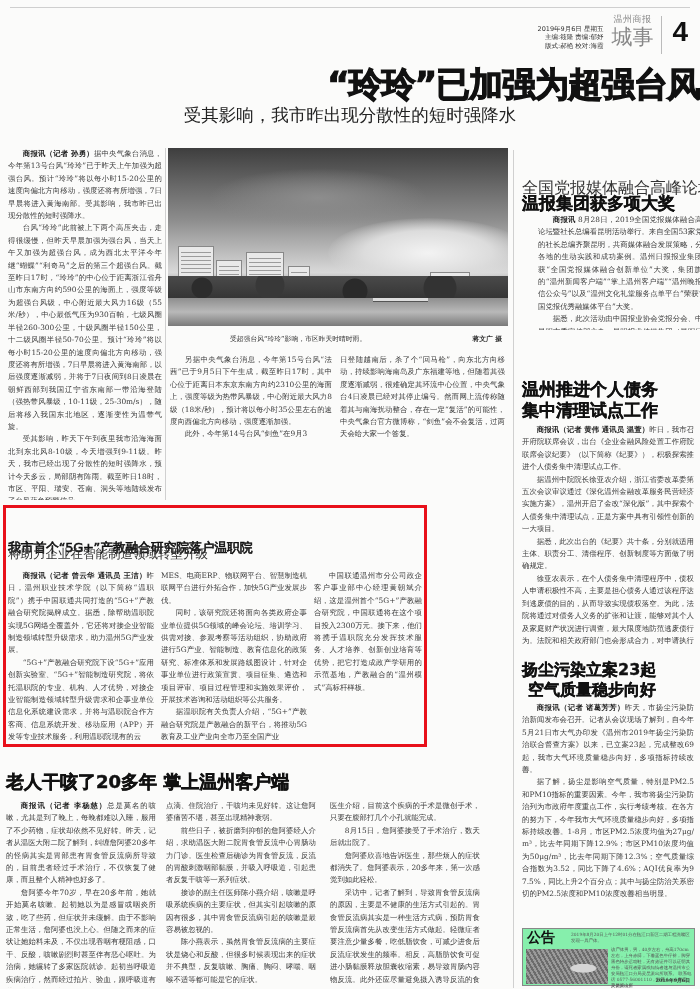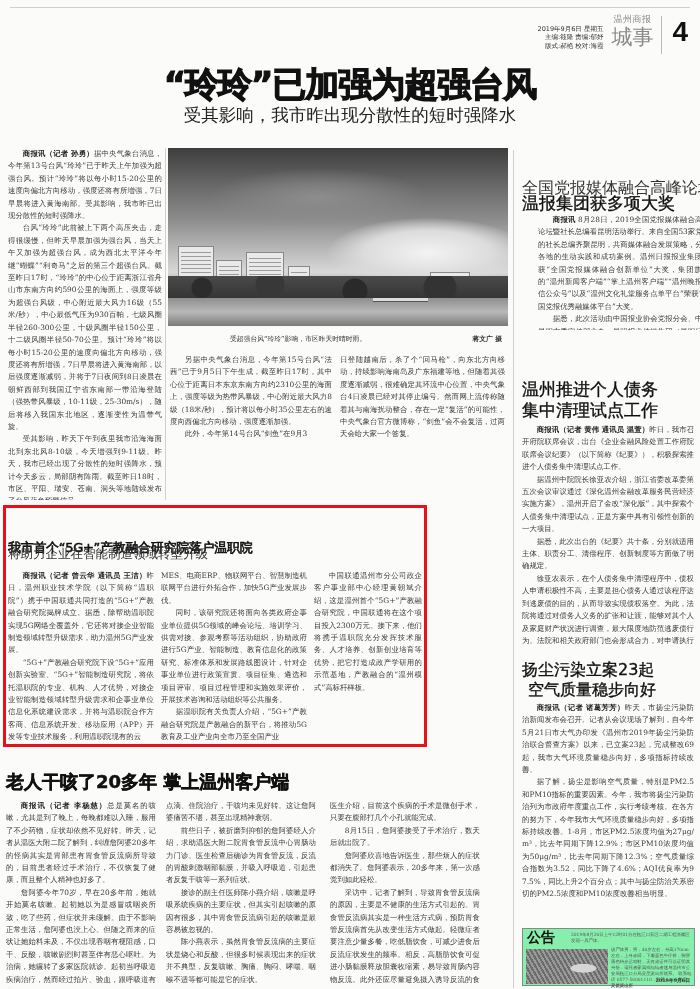--- a/index.html
+++ b/index.html
@@ -8,21 +8,21 @@
 
   .top-rule { position: absolute; left: 10px; top: 7px; width: 680px; height: 1px; background: #cfcfcf; }
   .masthead { position: absolute; top: 14px; right: 10px; height: 40px; display: flex; align-items: flex-start; }
   .mast-meta { font-family: "DejaVu Sans", sans-serif; font-size: 6.5px; line-height: 8.4px; text-align: right; color: #333; margin-top: 11px; margin-right: 8px; }
   .mast-brand { text-align: center; color: #8a8a8a; margin-right: 8px; }
   .mast-paper { font-family: "DejaVu Sans", sans-serif; font-size: 9px; letter-spacing: 0.5px; color: #888; line-height: 11px; }
   .mast-section { font-family: "DejaVu Sans", sans-serif; font-size: 21px; color: #888; line-height: 24px; font-weight: 300; }
   .mast-divider { width: 1px; height: 38px; background: #bbb; margin-right: 10px; margin-top: 2px; }
   .mast-page { font-family: "Liberation Sans", sans-serif; font-weight: 700; font-size: 28px; color: #111; line-height: 36px; margin-right: 2px; }
 
-  .headline { position: absolute; top: 64px; left: 0; width: 700px; text-align: center; font-family: "DejaVu Sans", sans-serif; font-weight: 900; font-size: 34px; letter-spacing: -1px; color: #111; -webkit-text-stroke: 1.2px #111; line-height: 40px; }
+  .headline { position: absolute; top: 64px; left: 0; width: 700px; text-align: right; font-family: "DejaVu Sans", sans-serif; font-weight: 900; font-size: 34px; letter-spacing: -1px; color: #111; -webkit-text-stroke: 1.2px #111; line-height: 40px; }
   .subhead { position: absolute; top: 104px; left: 0; width: 700px; text-align: center; font-family: "DejaVu Sans", sans-serif; font-size: 17.5px; color: #222; line-height: 22px; }
 
   .col { position: absolute; font-size: 7.4px; line-height: 12.4px; color: #3a3a3a; text-align: justify; word-break: break-all; overflow: hidden; }
   .col p { text-indent: 2em; }
   .col .lead { font-family: "DejaVu Sans", sans-serif; font-weight: 700; color: #222; }
 
   .vsep { position: absolute; width: 1px; background: #d0d0d0; }
 
   .photo { position: absolute; left: 168px; top: 148px; width: 340px; height: 178px; overflow: hidden; background: #777; }
   .photo .sky { position: absolute; inset: 0; background: linear-gradient(180deg, #3e3e3e 0%, #6a6a6a 22%, #8c8c8c 40%, #b3b3b3 55%, #d9d9d9 70%, #9a9a9a 78%); }
@@ -34,21 +34,21 @@
   .photo .water { position: absolute; left: 0; right: 0; top: 150px; height: 28px; background: linear-gradient(180deg, #8e8e8e, #b9b9b9 50%, #7a7a7a); }
   .photo .bridge { position: absolute; left: 205px; top: 150px; width: 55px; height: 4px; background: #ddd; border-bottom: 1px solid #555; }
   .caption { position: absolute; top: 334px; left: 230px; width: 272px; font-family: "DejaVu Sans", sans-serif; font-size: 6.8px; color: #333; display: flex; justify-content: space-between; }
   .caption .cred { font-weight: 700; }
 
   .red-box { position: absolute; left: 3px; top: 505px; width: 424px; height: 242px; border: 3px solid #e8101a; }
   .rb-title { position: absolute; top: 539px; left: 8px; font-family: "DejaVu Sans", sans-serif; font-weight: 400; font-size: 13px; color: #111; -webkit-text-stroke: .6px #111; white-space: nowrap; letter-spacing: -0.3px; }
   .rb-sub { position: absolute; top: 546px; left: 8px; font-family: "DejaVu Sans", sans-serif; font-size: 12.5px; color: #333; white-space: nowrap; }
 
   .side-kicker { position: absolute; font-family: Liberation Sans, sans-serif; font-size: 16px; color: #333; white-space: nowrap; }
-  .side-title { position: absolute; font-family: "DejaVu Sans", sans-serif; font-weight: 400; color: #111; -webkit-text-stroke: .35px #111; white-space: nowrap; }
+  .side-title { position: absolute; font-family: "DejaVu Sans", sans-serif; font-weight: 700; color: #111; -webkit-text-stroke: .35px #111; white-space: nowrap; }
 
   .h3 { position: absolute; top: 770px; left: 6px; font-family: "DejaVu Sans", sans-serif; font-weight: 900; font-size: 18px; color: #111; -webkit-text-stroke: .5px #111; white-space: nowrap; }
 
   .notice { position: absolute; left: 522px; top: 928px; width: 173px; height: 58px; border: 1px solid #888; background: #86efac; }
   .notice-title { position: absolute; left: 4px; top: 0px; font-family: "DejaVu Sans", sans-serif; font-weight: 900; font-size: 14px; color: #111; }
   .notice-date-top { position: absolute; left: 48px; top: 3px; width: 122px; font-size: 4.4px; line-height: 6px; color: #555; }
   .notice-photo { position: absolute; left: 3px; top: 20px; width: 82px; height: 35px; background: radial-gradient(ellipse at 70% 55%, #d5d5d5 0 12px, transparent 14px), repeating-linear-gradient(60deg, #6c6c6c 0 2px, #9a9a9a 2px 4px); }
   .notice-text { position: absolute; left: 88px; top: 18px; width: 82px; font-size: 4.4px; line-height: 6px; color: #555; word-break: break-all; }
   .notice-foot { position: absolute; right: 4px; bottom: 2px; font-size: 4.8px; color: #333; font-weight: 700; }
 </style>

